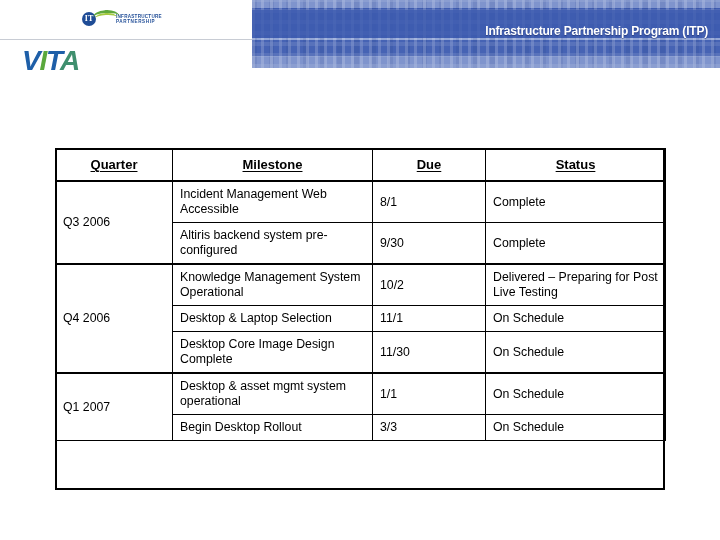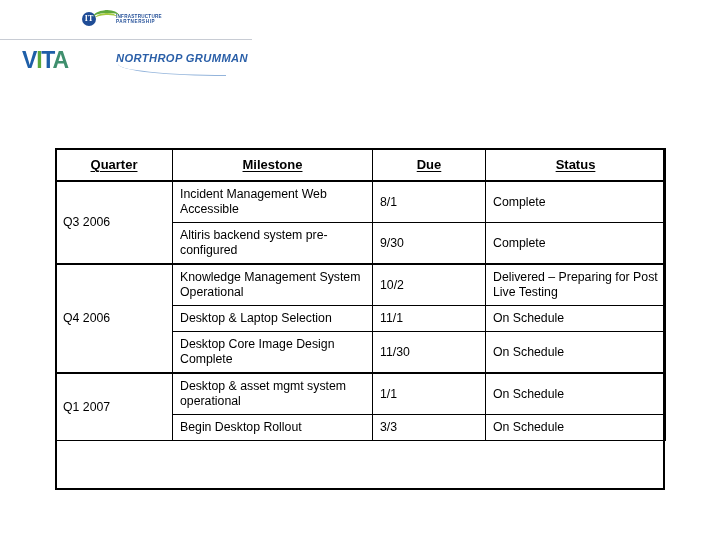--- a/index.html
+++ b/index.html
@@ -143,22 +143,23 @@
     color: #1f4c96;
     font-size: 4.6px;
     font-weight: bold;
     letter-spacing: 0.25px;
   }
   .ip-words div:last-child { letter-spacing: 0.6px; }
 
   .vita-logo {
     position: absolute;
     left: 22px; top: 50px;
-    font-size: 23px;
-    font-weight: bold;
+    font-size: 28px;
+    font-weight: bold;
+    font-style: italic;
     letter-spacing: -1.2px;
     line-height: 21px;
   }
   .vita-logo .v { color: #1e5fa8; }
   .vita-logo .i { color: #5aa83c; }
   .vita-logo .t { color: #1e5fa8; }
   .vita-logo .a { color: #3f8f6e; }
 
   .ng-logo {
     position: absolute;
@@ -251,43 +252,49 @@
     pointer-events: none;
   }
 </style>
 </head>
 <body>
 
 <div id="slide">
 
   <div class="header-band">
 
+    <div class="hdr-blue">
+      <div class="band-a"></div>
+      <div class="band-b"></div>
+      <div class="band-line"></div>
+      <div class="band-c"></div>
+      <div class="band-d"></div>
+      <div class="tex"></div>
+      <div class="tex-mask"></div>
+      <div class="hdr-title">Infrastructure Partnership Program (ITP)</div>
+    </div>
 
     <div class="hdr-left">
       <div class="hdr-rule"></div>
 
       <div class="ip-logo">
         <div class="ip-mark">
           <div class="ip-circle"></div>
           <div class="ip-it">IT</div>
           <div class="ip-swoosh"></div>
           <div class="ip-swoosh2"></div>
         </div>
         <div class="ip-words">
           <div>INFRASTRUCTURE</div>
           <div>PARTNERSHIP</div>
         </div>
       </div>
 
       <div class="vita-logo"><span class="v">V</span><span class="i">I</span><span class="t">T</span><span class="a">A</span></div>
 
-      <div class="ng-logo">
-        <div class="ng-text">NORTHROP GRUMMAN</div>
-        <div class="ng-swoosh"></div>
-      </div>
     </div>
   </div>
 
 
   <div class="table-wrap">
     <table class="status-table">
       <colgroup>
         <col class="c-quarter">
         <col class="c-milestone">
         <col class="c-due">

